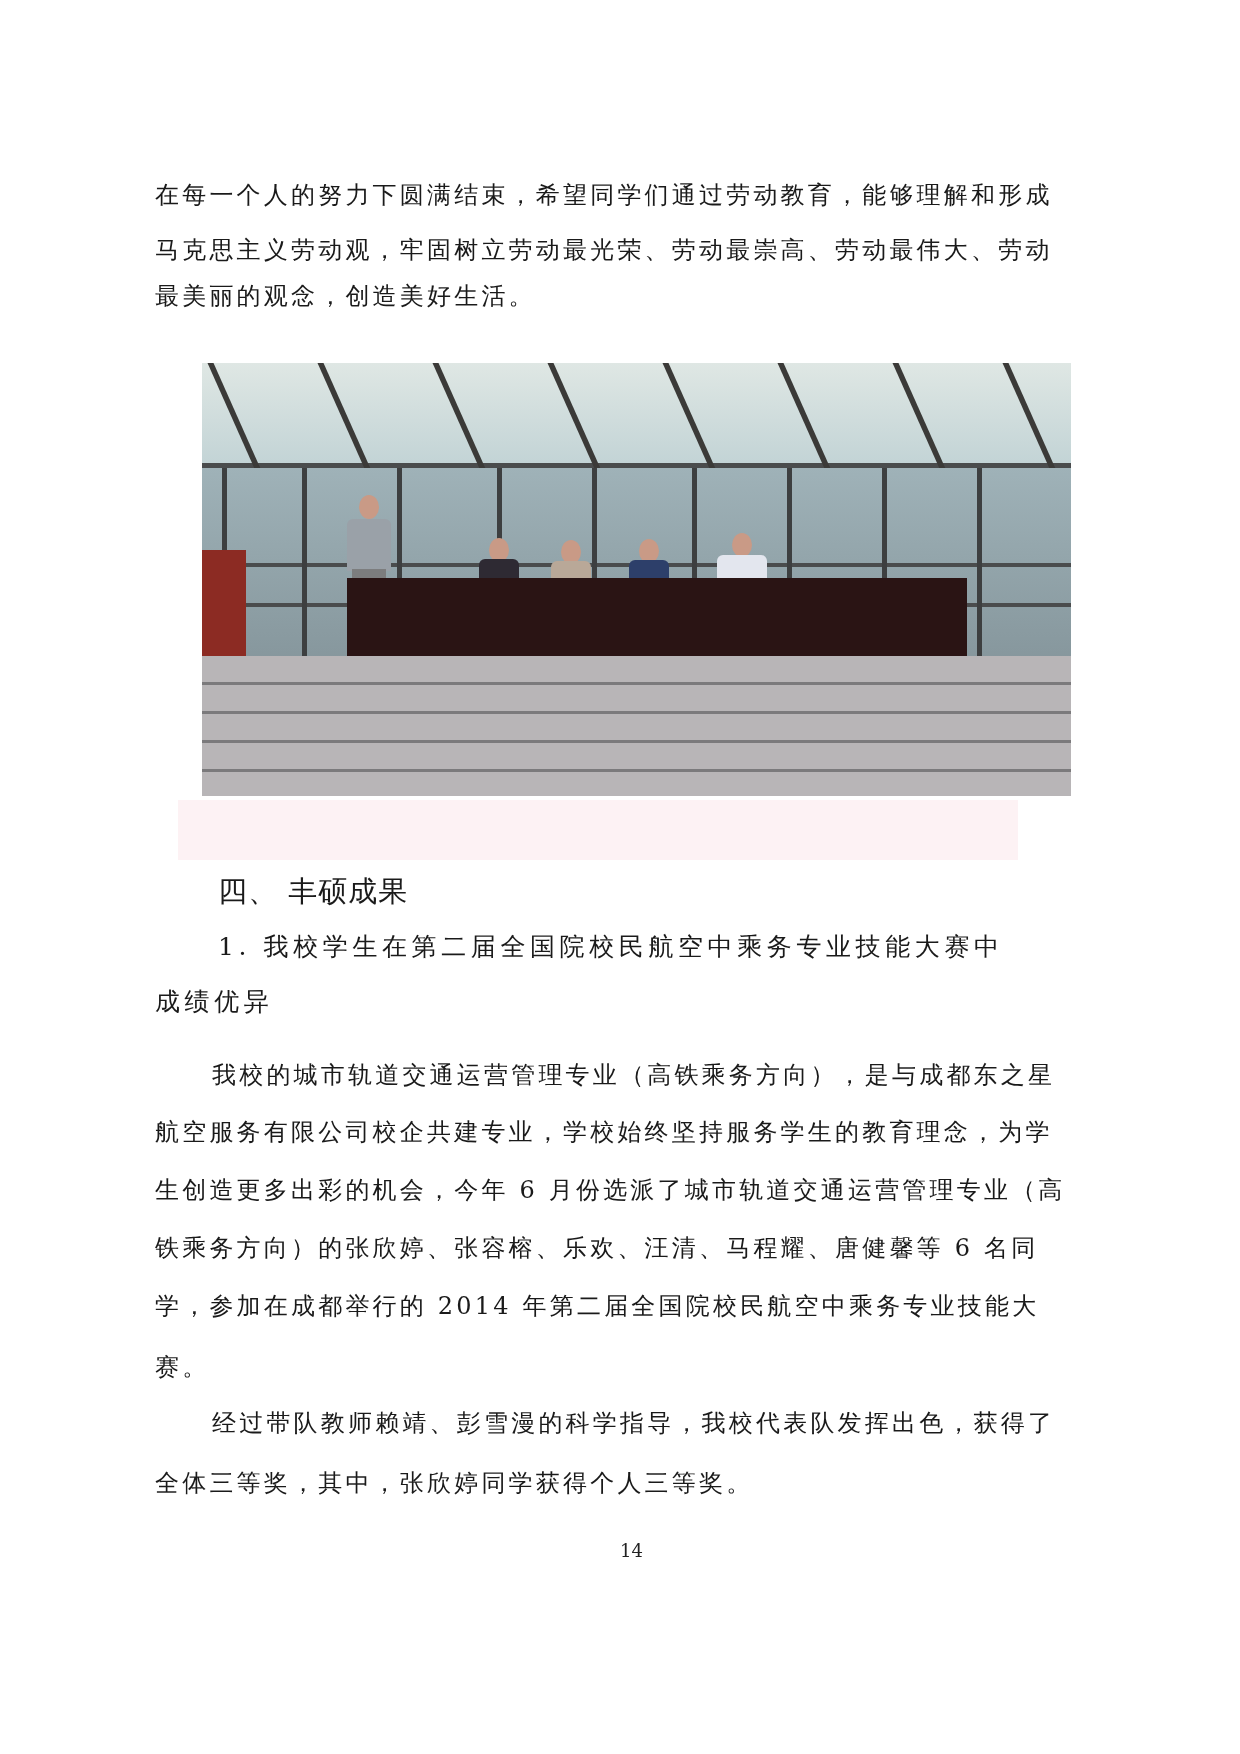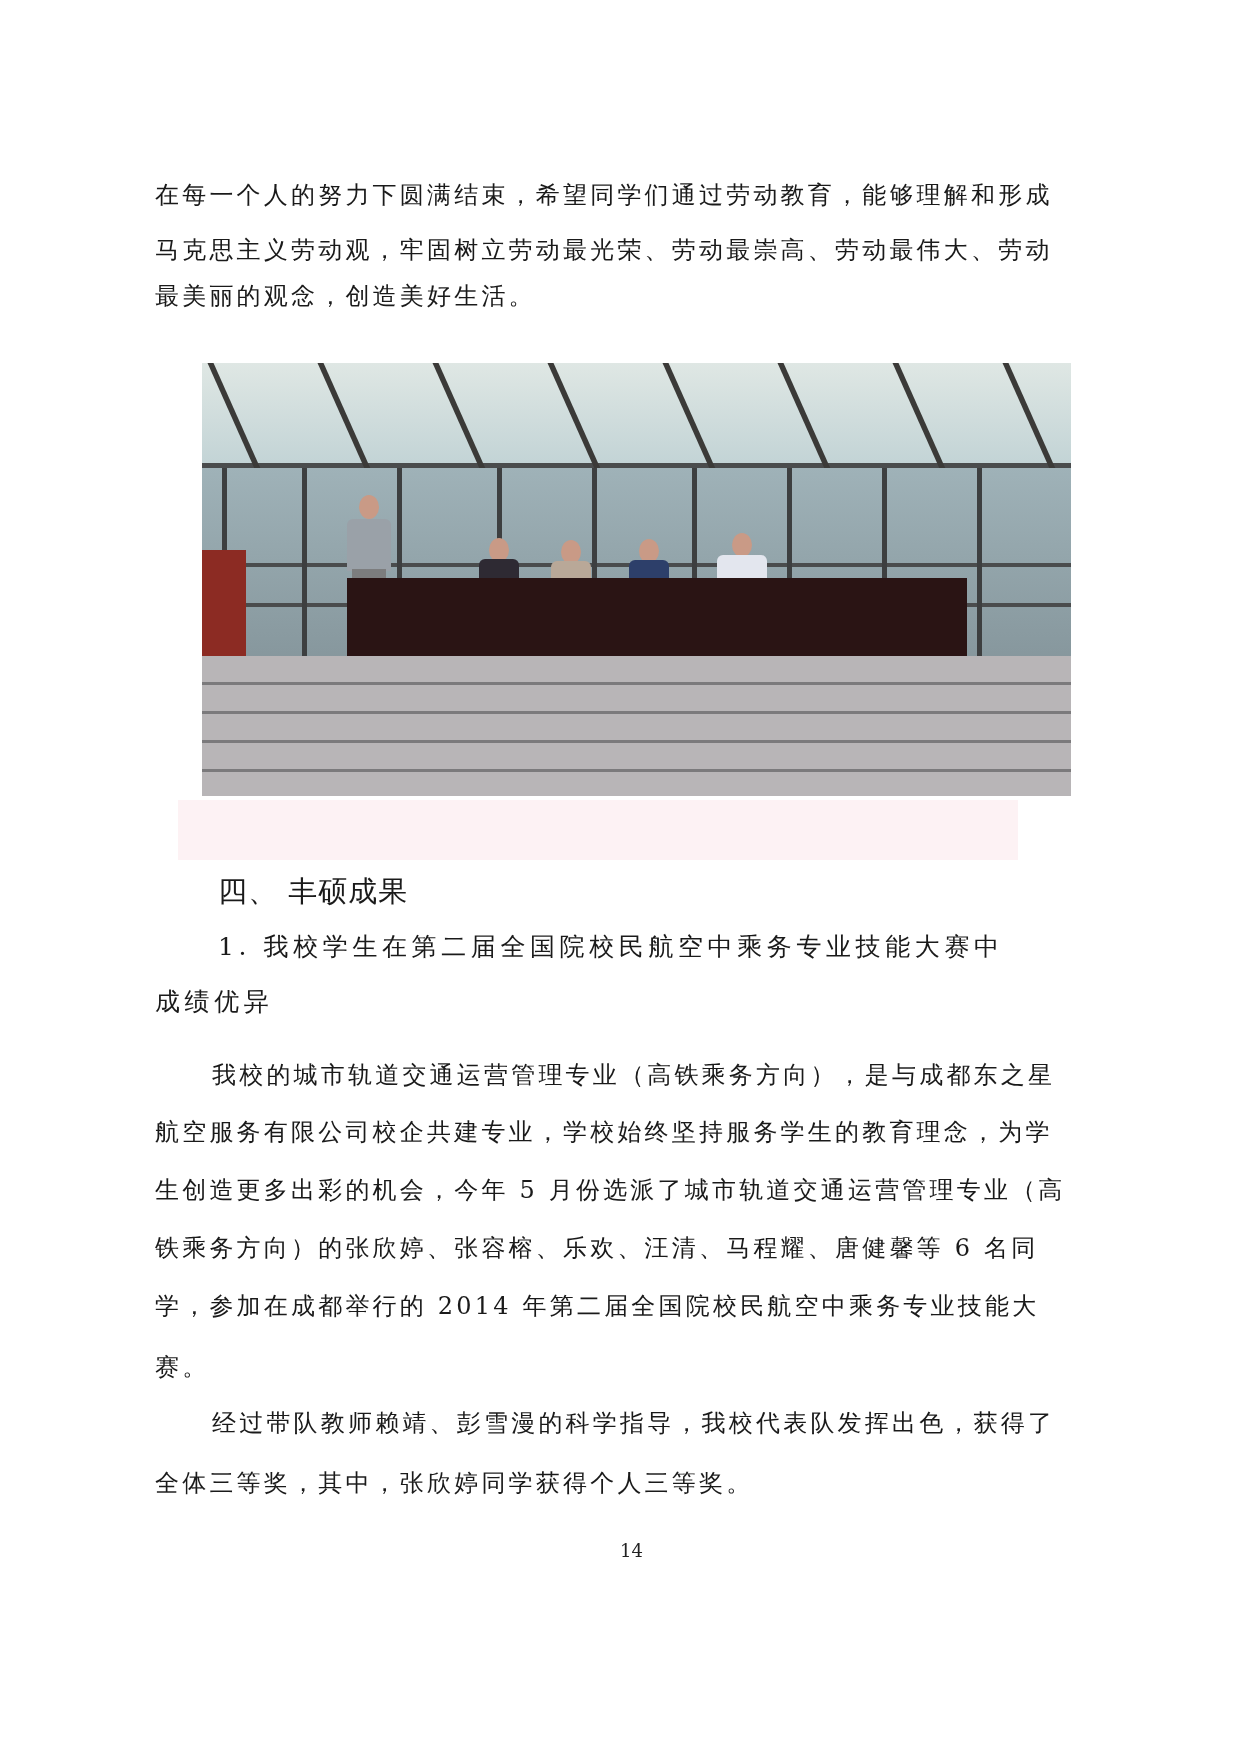--- a/index.html
+++ b/index.html
@@ -85,21 +85,21 @@
   <div class="steps"></div>
 </div>
 
 <div class="line heading" style="left:218px; top:844px;margin-top:31px;">四、 丰硕成果</div>
 
 <div class="line subhead" style="left:218px; top:931px;">1. 我校学生在第二届全国院校民航空中乘务专业技能大赛中</div>
 <div class="line subhead" style="left:155px; top:986px;">成绩优异</div>
 
 <div class="line" style="left:212px; top:1059px;">我校的城市轨道交通运营管理专业（高铁乘务方向），是与成都东之星</div>
 <div class="line" style="left:155px; top:1116px;">航空服务有限公司校企共建专业，学校始终坚持服务学生的教育理念，为学</div>
-<div class="line" style="left:155px; top:1174px;">生创造更多出彩的机会，今年 5 月份选派了城市轨道交通运营管理专业（高</div>
+<div class="line" style="left:155px; top:1174px;">生创造更多出彩的机会，今年 6 月份选派了城市轨道交通运营管理专业（高</div>
 <div class="line" style="left:155px; top:1232px;">铁乘务方向）的张欣婷、张容榕、乐欢、汪清、马程耀、唐健馨等 6 名同</div>
 <div class="line" style="left:155px; top:1290px;">学，参加在成都举行的 2014 年第二届全国院校民航空中乘务专业技能大</div>
 <div class="line" style="left:155px; top:1351px;">赛。</div>
 
 <div class="line" style="left:212px; top:1407px;">经过带队教师赖靖、彭雪漫的科学指导，我校代表队发挥出色，获得了</div>
 <div class="line" style="left:155px; top:1467px;">全体三等奖，其中，张欣婷同学获得个人三等奖。</div>
 
 <div class="pagenum">14</div>
 
 </body></html>

